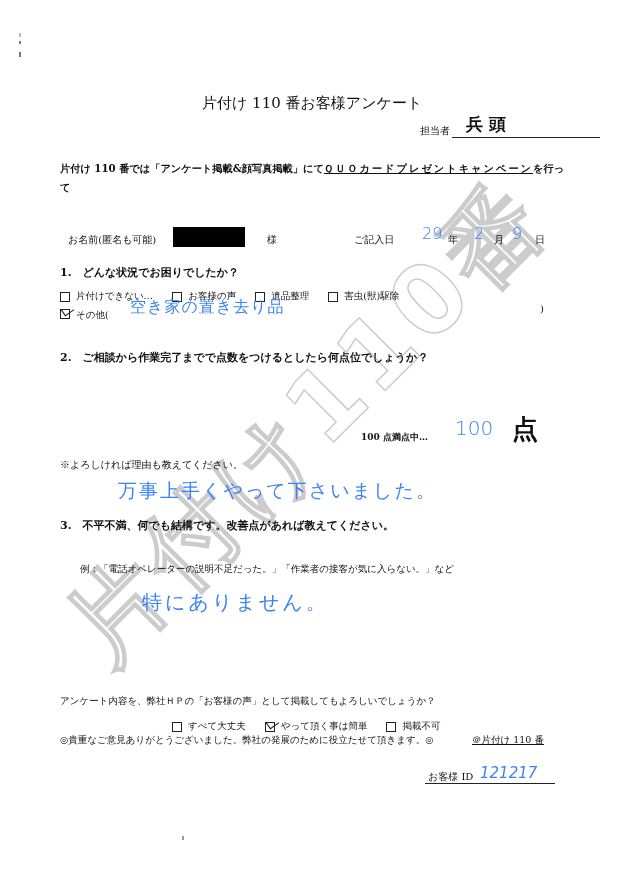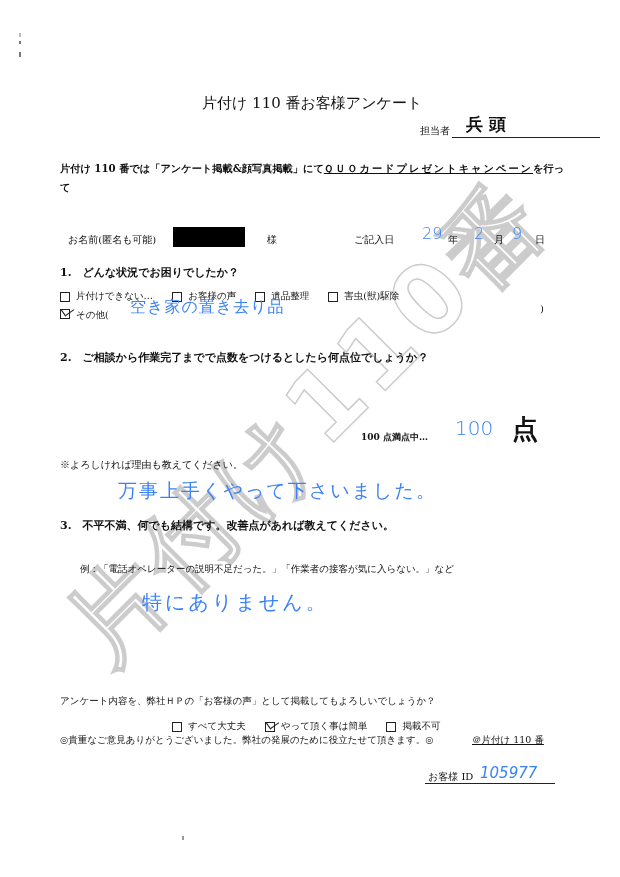--- a/index.html
+++ b/index.html
@@ -87,14 +87,14 @@
 <div class="abs" style="left:60px;top:695px;font-size:9.5px;">アンケート内容を、弊社ＨＰの「お客様の声」として掲載してもよろしいでしょうか？</div>
 <div class="abs" style="left:172px;top:714px;">
   <span class="opt"><span class="cb"></span><span>すべて大丈夫</span></span>
   <span class="opt"><span class="cb checked"></span><span>やって頂く事は簡単</span></span>
   <span class="opt"><span class="cb"></span><span>掲載不可</span></span>
 </div>
 <div class="abs" style="left:60px;top:734px;font-size:9.5px;">◎貴重なご意見ありがとうございました。弊社の発展のために役立たせて頂きます。◎</div>
 <div class="abs" style="left:472px;top:734px;font-size:9.5px;text-decoration:underline;">＠片付け 110 番</div>
 
 <div class="abs" style="left:428px;top:770px;font-size:10px;">お客様 ID</div>
-<div class="abs hand" style="left:480px;top:764px;font-size:15px;font-style:italic;">105977</div>
+<div class="abs hand" style="left:480px;top:764px;font-size:15px;font-style:italic;">121217</div>
 <div class="abs id-line"></div>
 
 </body></html>

